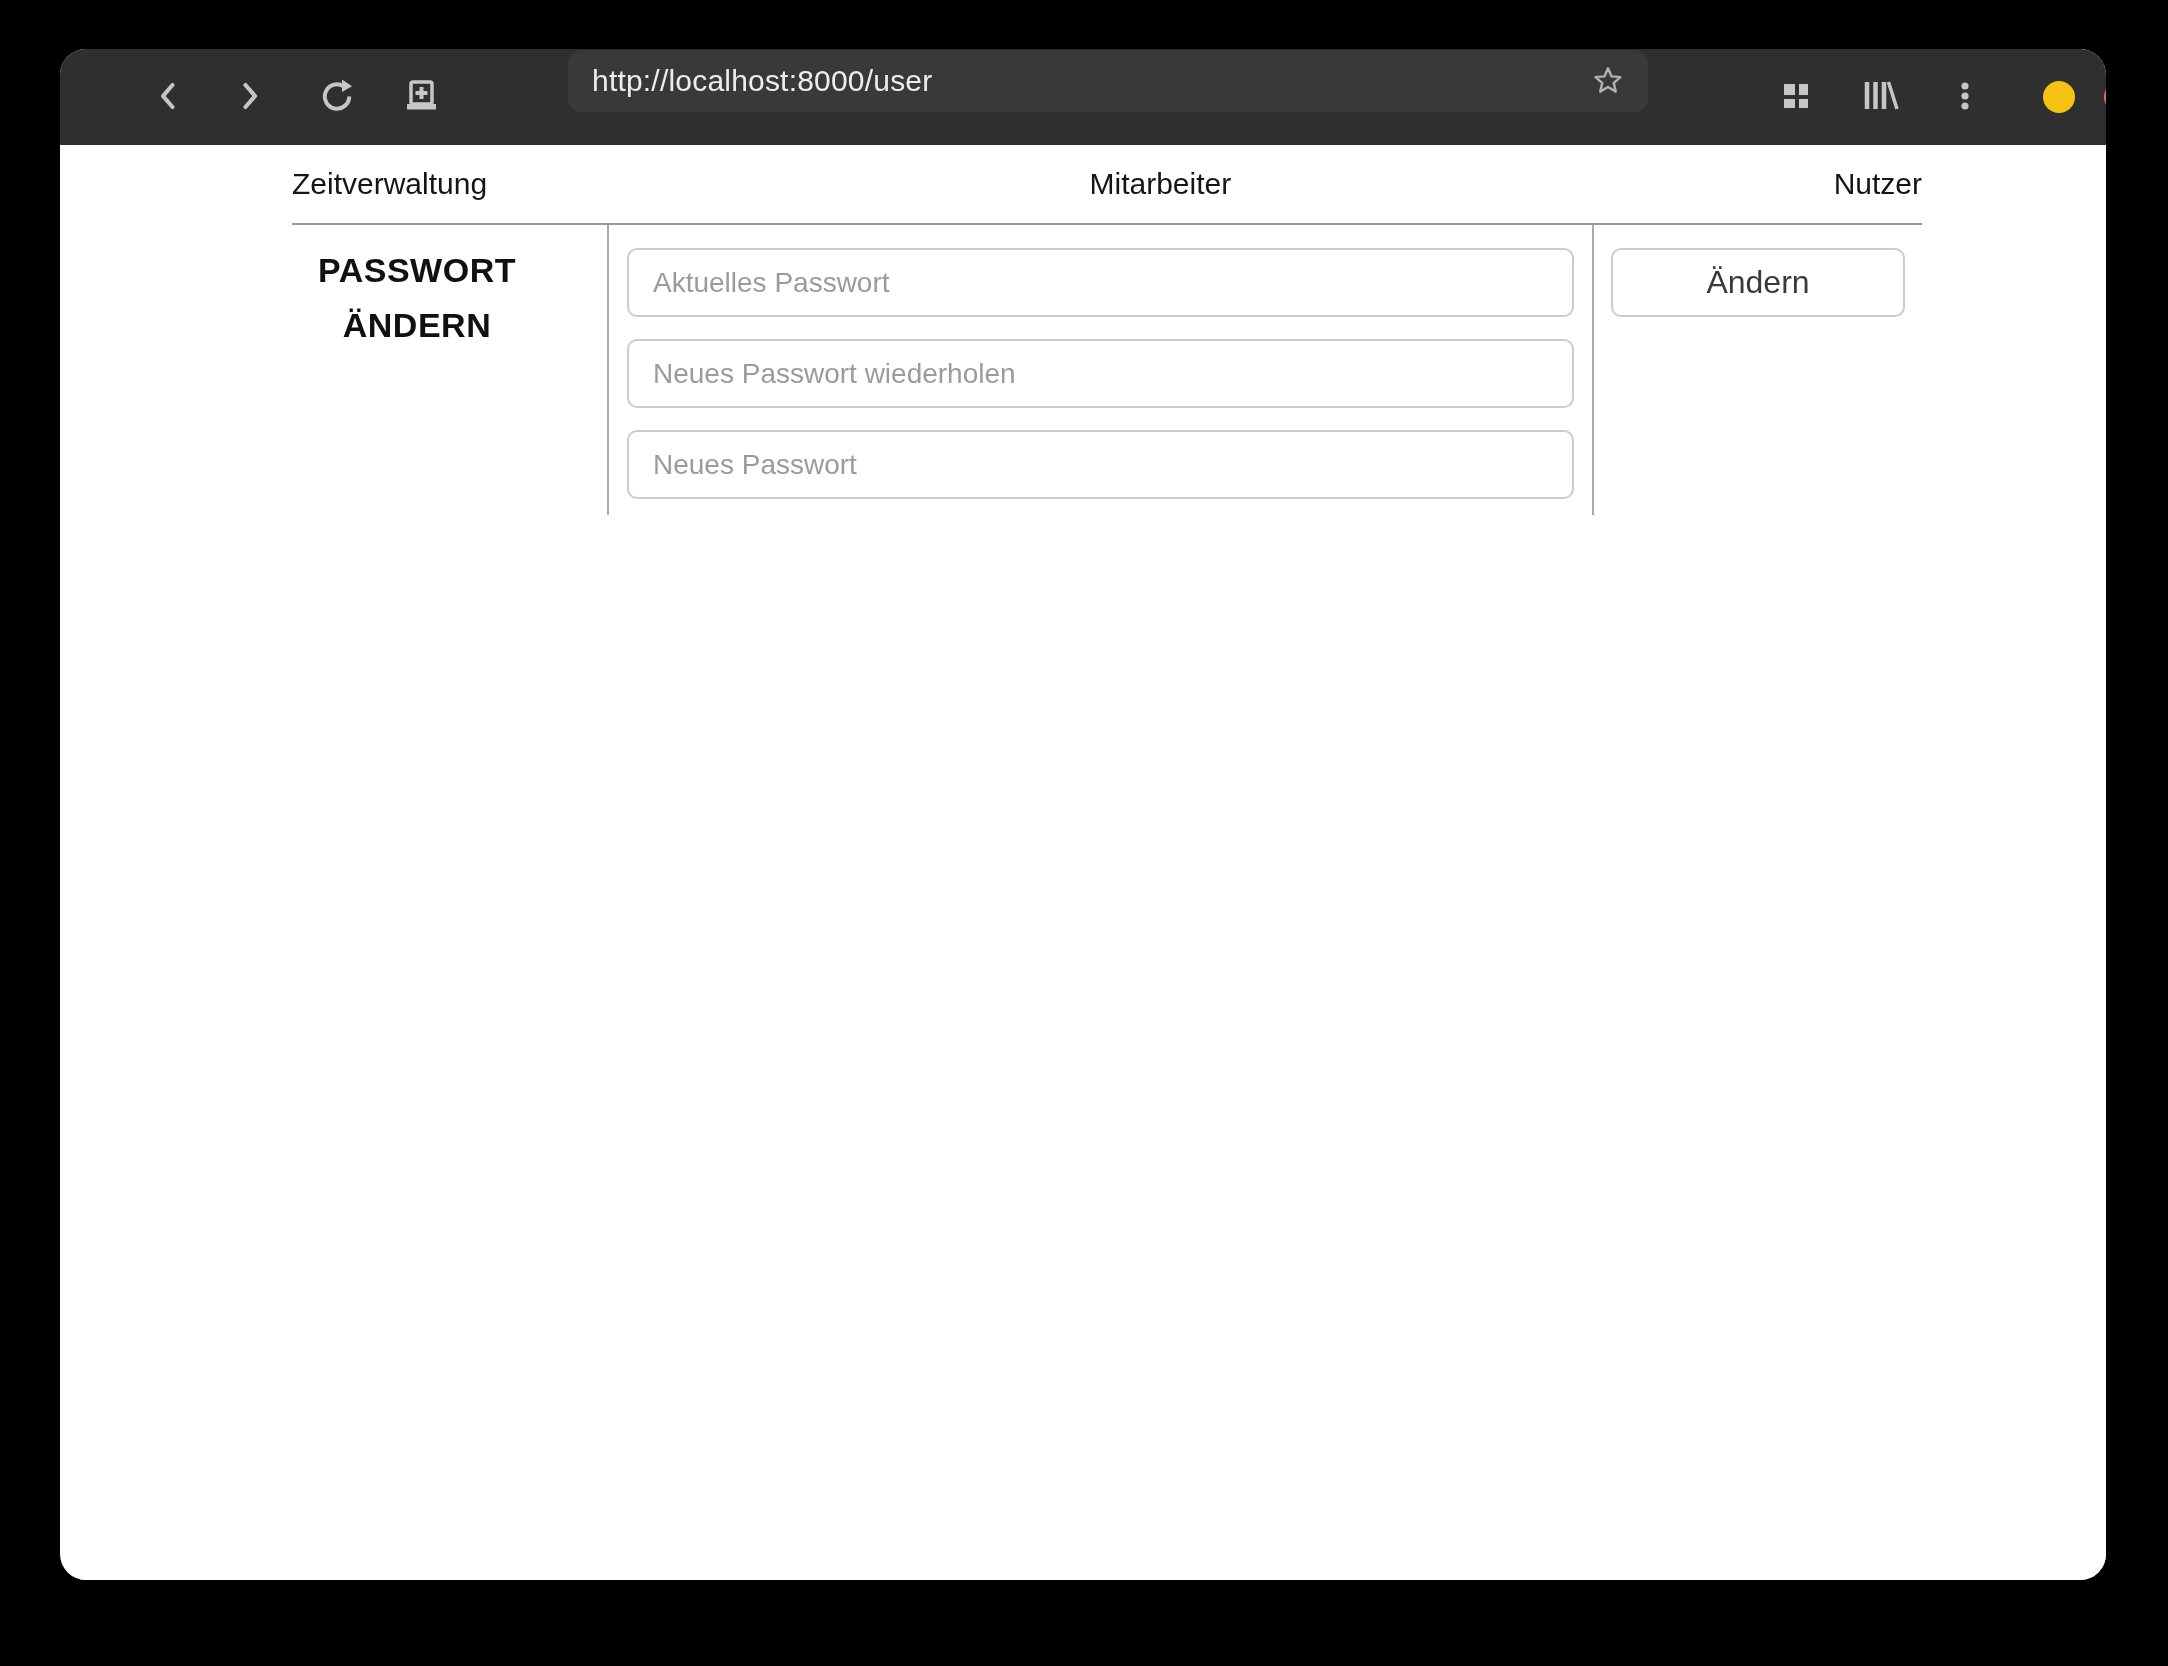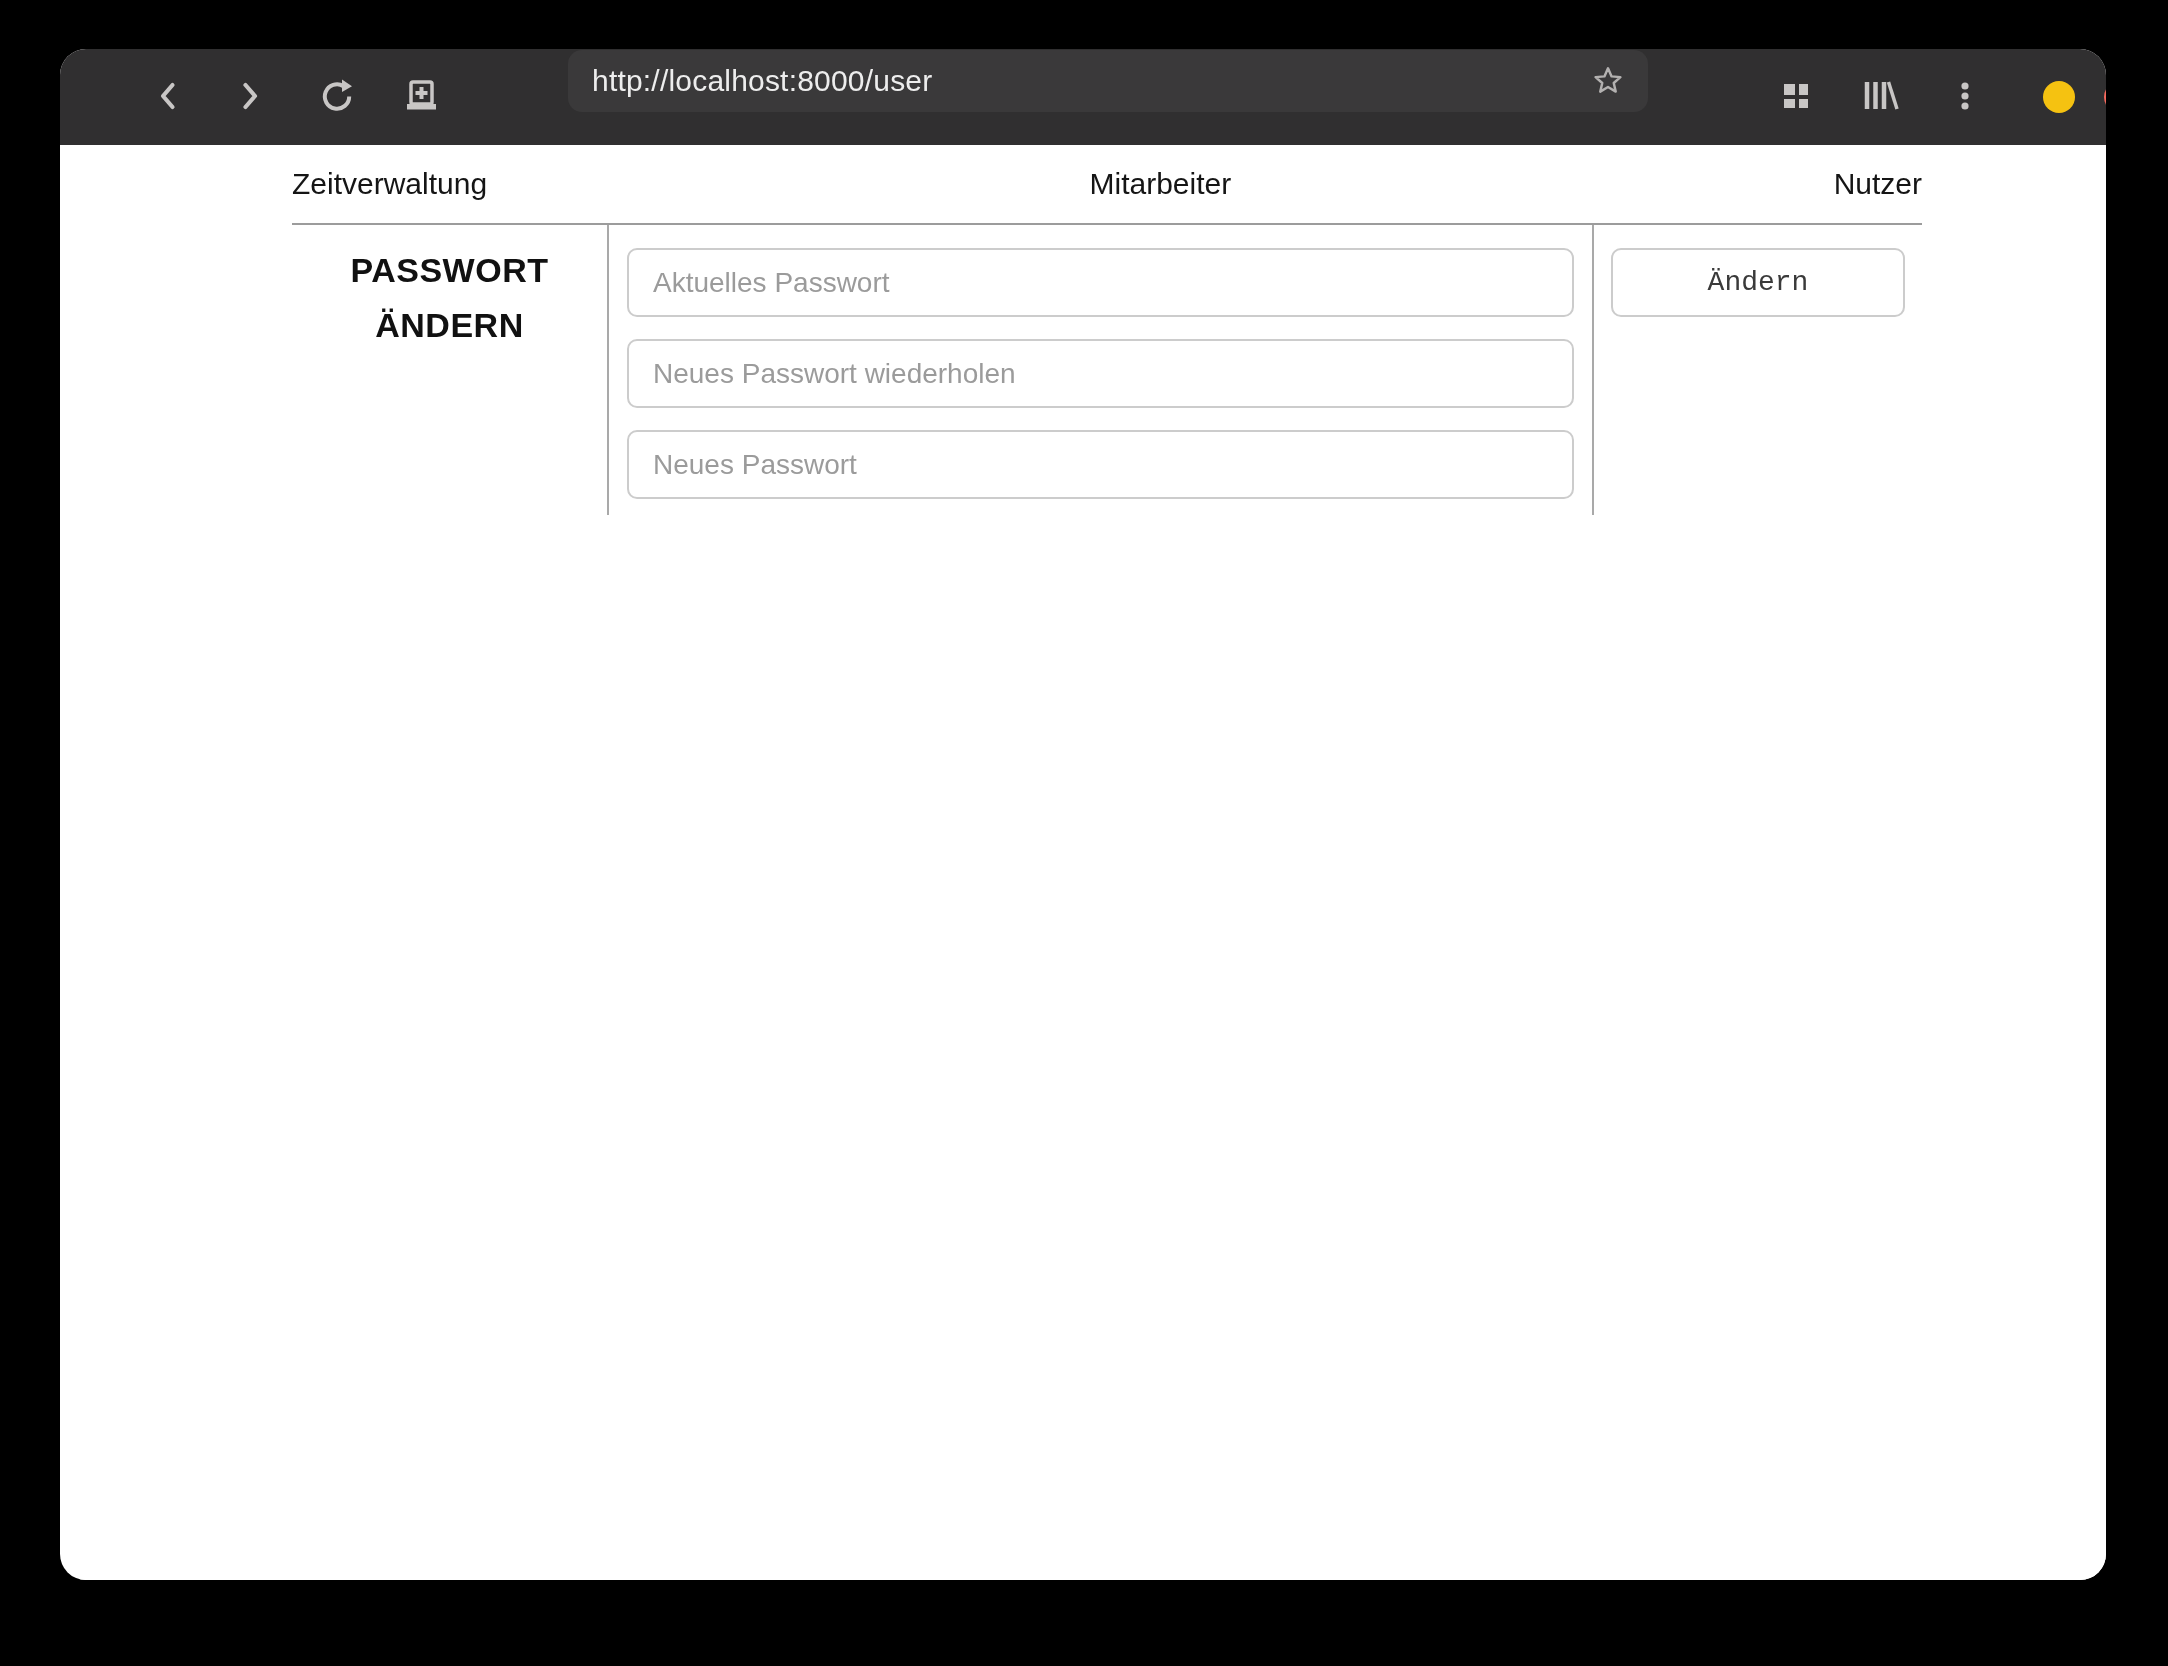--- a/index.html
+++ b/index.html
@@ -46,41 +46,41 @@
   }
   .nav-item {
     font-size:30px; color:var(--page-text,#151515); cursor:pointer; background:none; border:none;
     font-family:"Liberation Sans", sans-serif;
   }
   .form-row {
     display:flex; border-top:2px solid var(--divider-gray,#9c9c9c); height:292px;
   }
   .col-title {
     width:317px; flex:none; border-right:2px solid #a9a9a9;
-    display:flex; justify-content:center;
+    display:flex; justify-content:flex-start;
   }
   .form-title {
     padding-top:18px; text-align:center; width:250px;
     font-size:34px; font-weight:700; line-height:1.62; color:#111; letter-spacing:0.5px;
   }
   .col-fields {
     width:985px; flex:none; border-right:2px solid #a9a9a9;
     padding:23px 18px 0 18px; display:flex; flex-direction:column; gap:22px;
   }
   .pw-input {
     width:100%; height:69px; border:2px solid var(--input-border,#cccccc);
     border-radius:10px; background:#fff; padding:0 24px;
     font-size:28px; color:#333; font-family:"Liberation Sans", sans-serif; outline:none;
   }
   .pw-input::placeholder { color:var(--placeholder-gray,#9b9b9b); opacity:1; }
   .col-action { flex:1; padding:23px 17px 0 17px; }
   .submit-btn {
     width:100%; height:69px; border:2px solid #cccccc; border-radius:10px;
-    background:#fff; font-size:28px; color:#3a3a3a; cursor:pointer;
-    font-family:Liberation Mono, monospace;
+    background:#fff; font-size:32px; color:#3a3a3a; cursor:pointer;
+    font-family:Liberation Sans, sans-serif;
   }
 </style>
 </head>
 <body>
 
 <div class="stage">
   <div class="window">
 
     <div class="toolbar">
 

